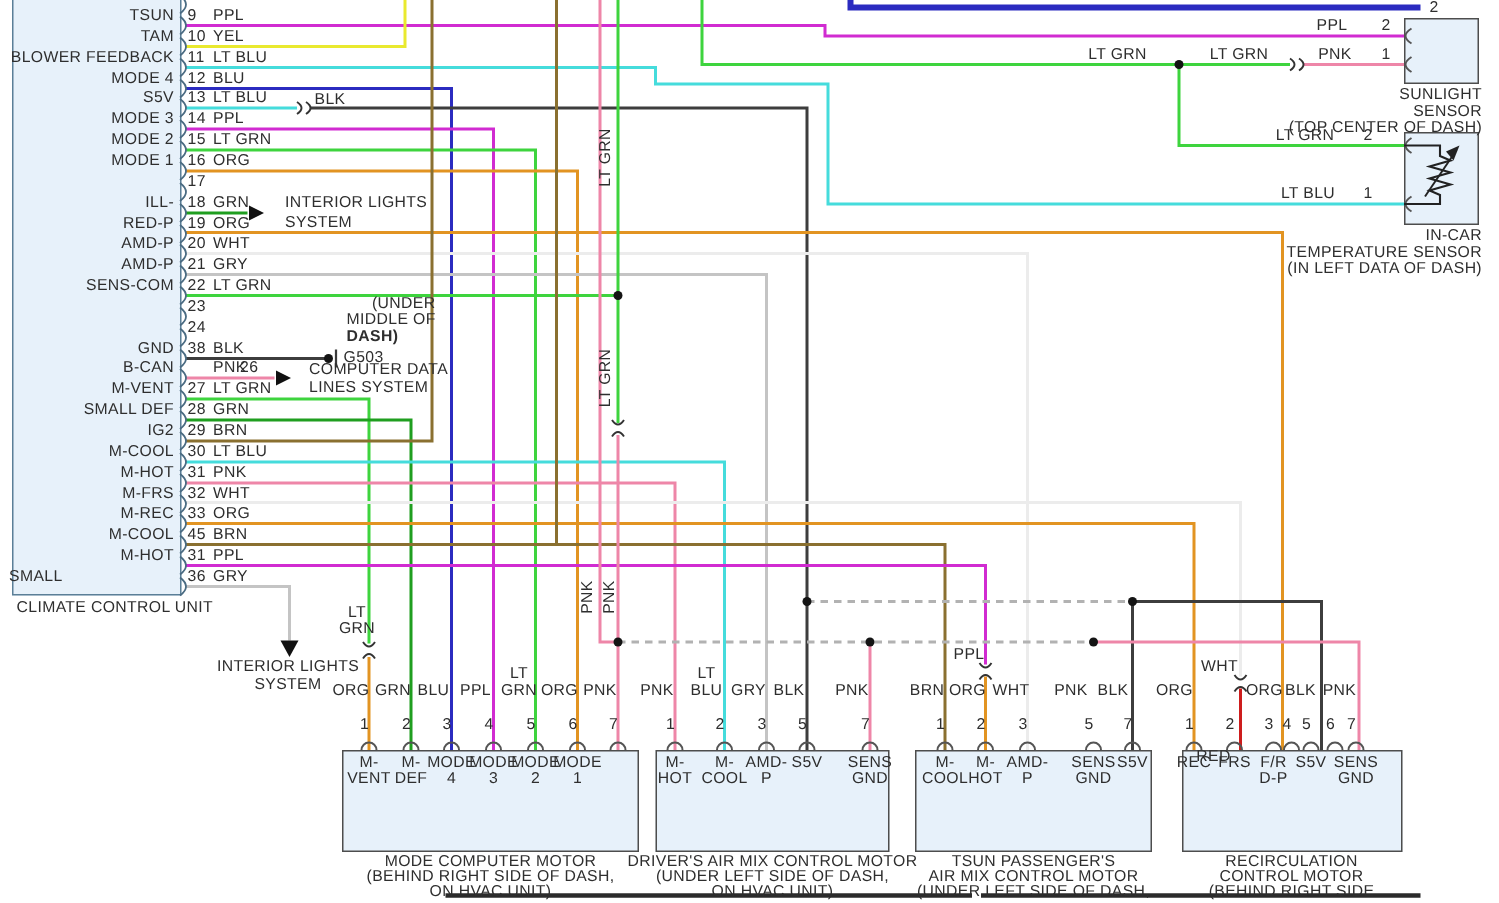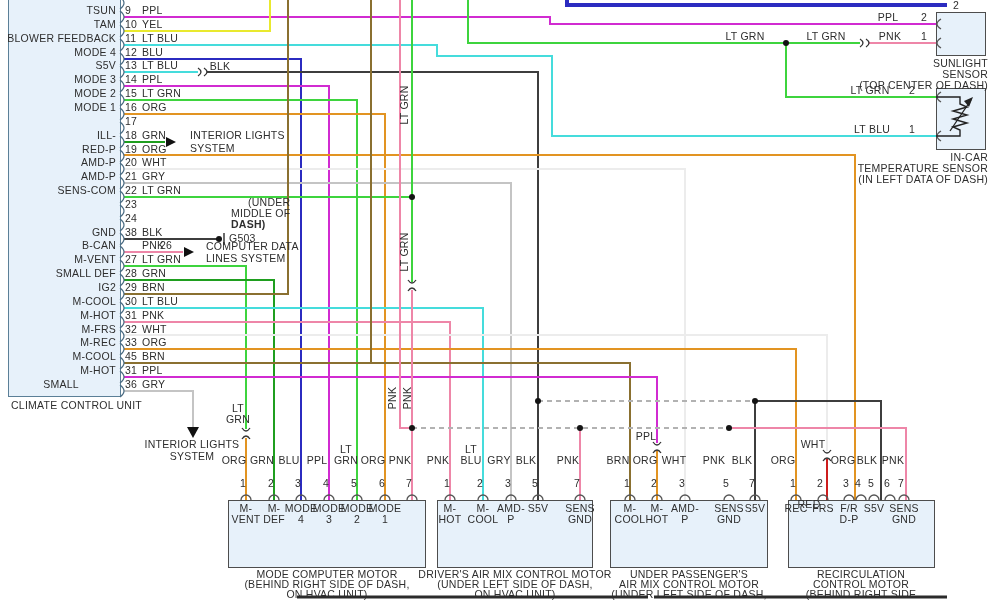--- a/index.html
+++ b/index.html
@@ -228,21 +228,21 @@
       <div class="lbl" style="left: 142px; top: 324px;">WHT</div>
       <div class="lbl" style="top: 337px; left: 6px; width: 110px; text-align: right;">M-REC</div>
       <div class="lbl" style="left: 125px; top: 337px;">33</div>
       <div class="lbl" style="left: 142px; top: 337px;">ORG</div>
       <div class="lbl" style="top: 351px; left: 6px; width: 110px; text-align: right;">M-COOL</div>
       <div class="lbl" style="left: 125px; top: 351px;">45</div>
       <div class="lbl" style="left: 142px; top: 351px;">BRN</div>
       <div class="lbl" style="top: 365px; left: 6px; width: 110px; text-align: right;">M-HOT</div>
       <div class="lbl" style="left: 125px; top: 365px;">31</div>
       <div class="lbl" style="left: 142px; top: 365px;">PPL</div>
-      <div class="lbl" style="top: 379px; left: 6px; width: 110px; text-align: center;">SMALL</div>
+      <div class="lbl" style="top: 379px; left: 6px; width: 110px; text-align: left;">SMALL</div>
       <div class="lbl" style="left: 125px; top: 379px;">36</div>
       <div class="lbl" style="left: 142px; top: 379px;">GRY</div>
       <div class="lbl c" style="left: 243px; top: 478px;">1</div>
       <div class="lbl c" style="left: 246px; top: 503px; text-align: center;">M-
 VENT</div>
       <div class="lbl c" style="left: 271px; top: 478px;">2</div>
       <div class="lbl c" style="left: 274px; top: 503px; text-align: center;">M-
 DEF</div>
       <div class="lbl c" style="left: 298px; top: 478px;">3</div>
       <div class="lbl c" style="left: 301px; top: 503px; text-align: center;">MODE
@@ -284,21 +284,21 @@
       <div class="lbl c" style="left: 657px; top: 503px; text-align: center;">M-
 HOT</div>
       <div class="lbl c" style="left: 682px; top: 478px;">3</div>
       <div class="lbl c" style="left: 685px; top: 503px; text-align: center;">AMD-
 P</div>
       <div class="lbl c" style="left: 726px; top: 478px;">5</div>
       <div class="lbl c" style="left: 729px; top: 503px; text-align: center;">SENS
 GND</div>
       <div class="lbl c" style="left: 752px; top: 478px;">7</div>
       <div class="lbl c" style="left: 755px; top: 503px; text-align: center;">S5V</div>
-      <div class="lbl c" style="left: 689px; top: 569px;">UNDER PASSENGER'S</div>
+      <div class="lbl c" style="left: 689px; top: 569px;">TSUN PASSENGER'S</div>
       <div class="lbl c" style="left: 689px; top: 579px;">AIR MIX CONTROL MOTOR</div>
       <div class="lbl c" style="left: 689px; top: 589px;">(UNDER LEFT SIDE OF DASH,</div>
       <div class="lbl c" style="left: 793px; top: 478px;">1</div>
       <div class="lbl c" style="left: 796px; top: 503px; text-align: center;">REC</div>
       <div class="lbl c" style="left: 820px; top: 478px;">2</div>
       <div class="lbl c" style="left: 823px; top: 503px; text-align: center;">FRS</div>
       <div class="lbl c" style="left: 846px; top: 478px;">3</div>
       <div class="lbl c" style="left: 849px; top: 503px; text-align: center;">F/R
 D-P</div>
       <div class="lbl c" style="left: 858px; top: 478px;">4</div>

